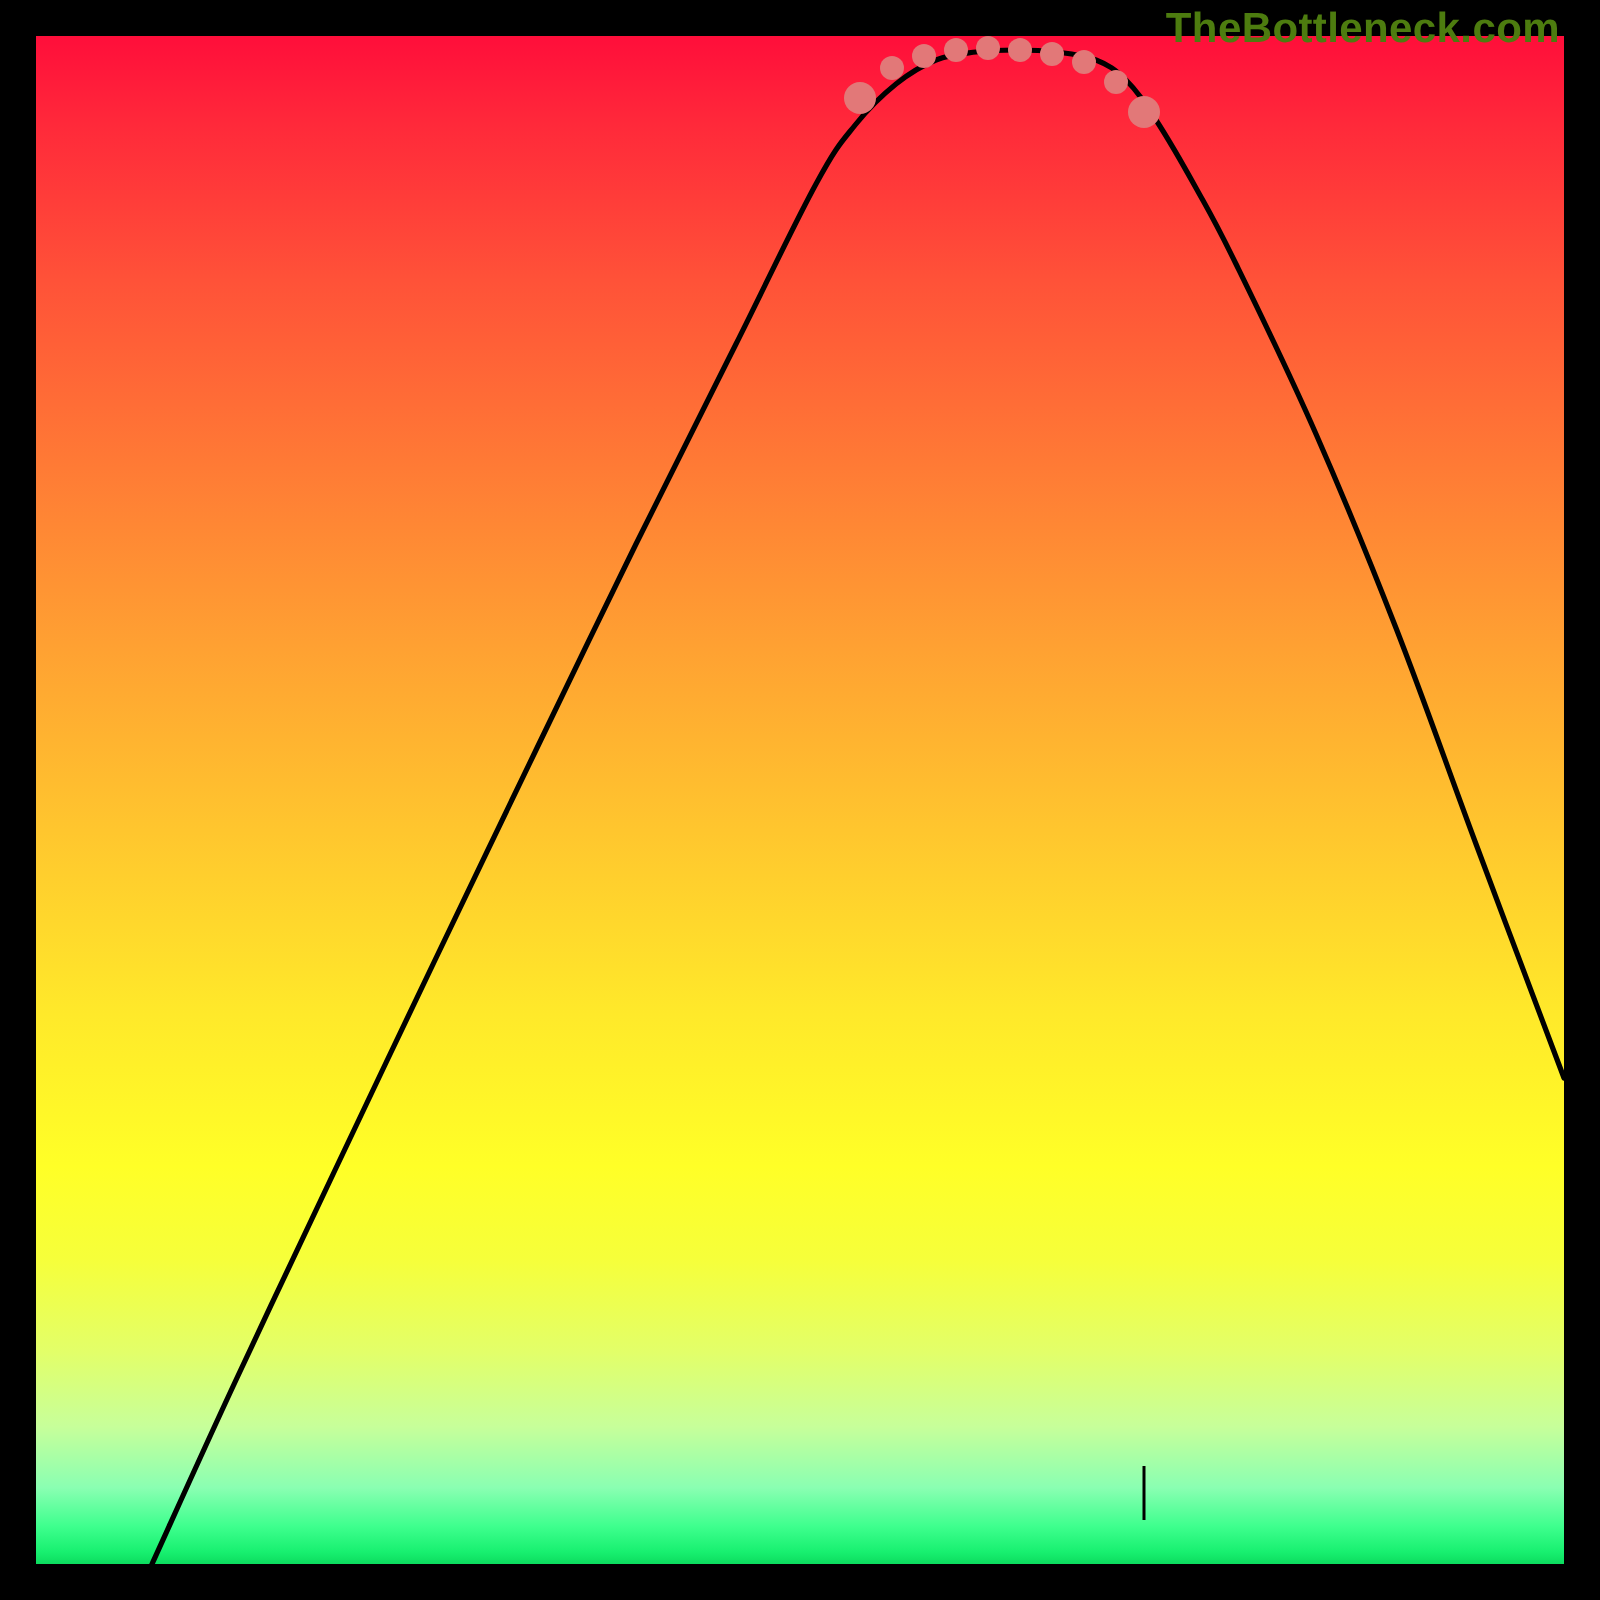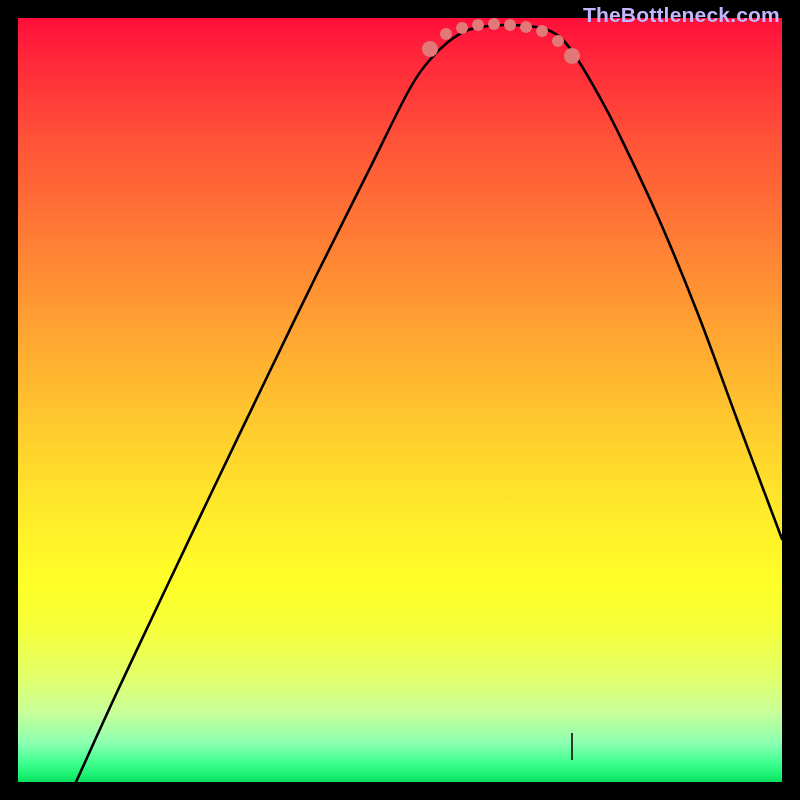--- a/index.html
+++ b/index.html
@@ -47,21 +47,21 @@
     left: 0;
     top: 0;
     width: 764px;
     height: 764px;
     pointer-events: none;
   }
   .watermark {
     position: absolute;
     top: 3px;
     right: 20px;
-    color: #c4b5fd;
+    color: #4d7c0f;
     font-size: 21px;
     font-weight: 600;
     letter-spacing: 0.2px;
     user-select: none;
   }
 </style>
 </head>
 <body>
 
 <div class="frame">

